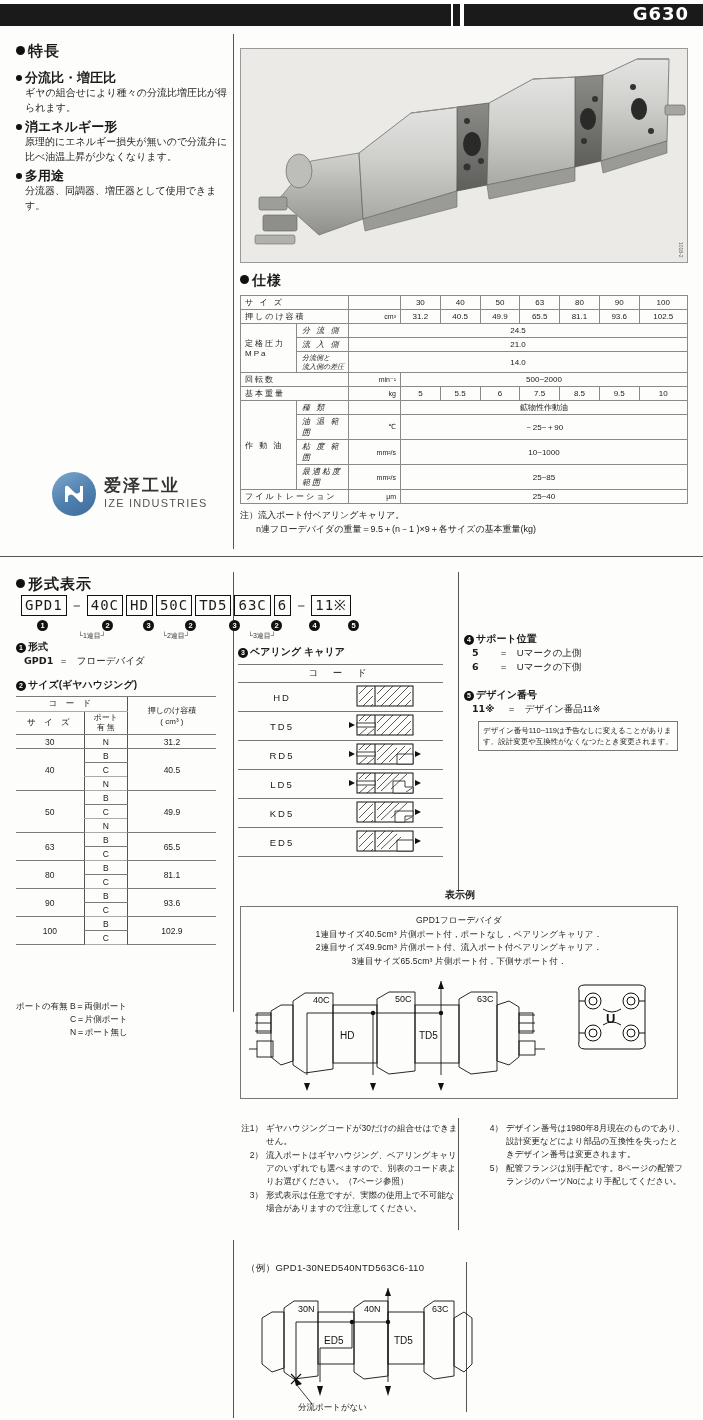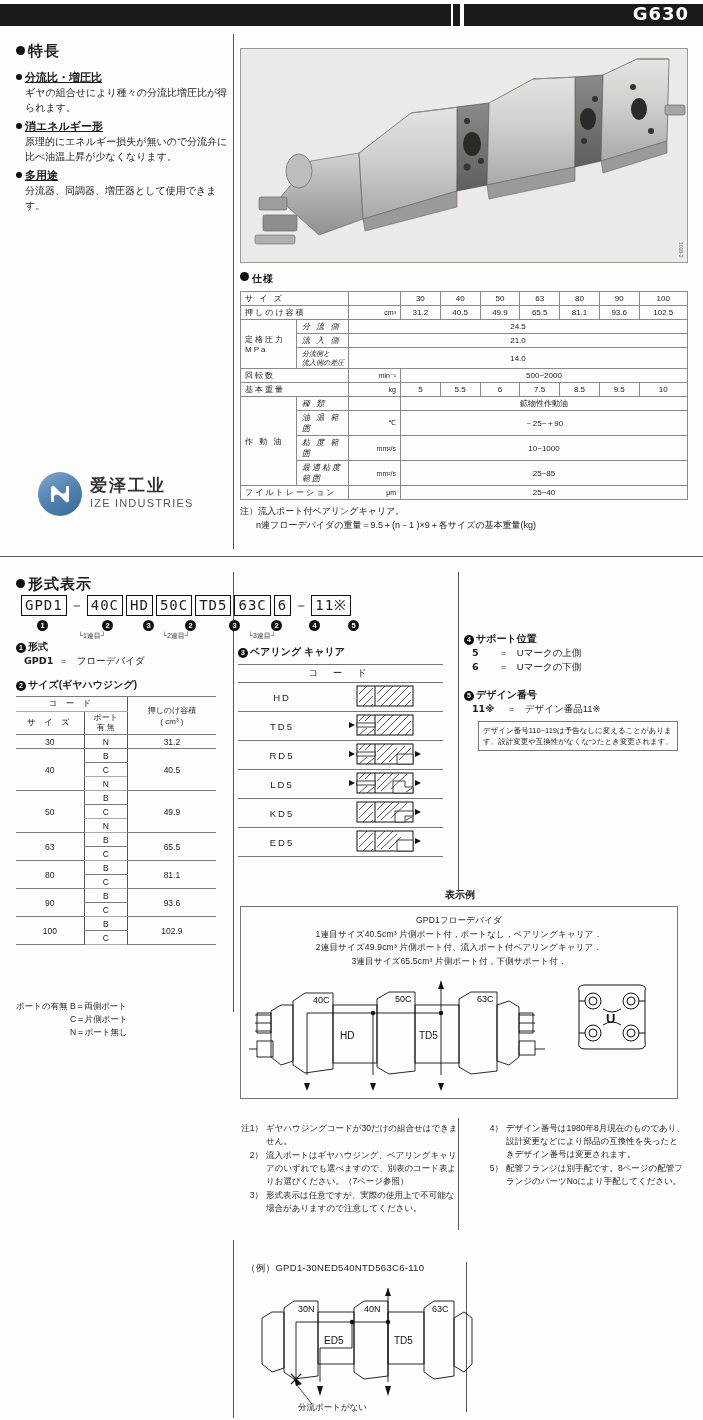--- a/index.html
+++ b/index.html
@@ -27,45 +27,45 @@
   .hrule { position:absolute; background:#555; height:1px; }
 
   
   .sect-h { font-size:15px; font-weight:bold; letter-spacing:1px; }
   .sect-h .dot { display:inline-block; width:9px; height:9px; border-radius:50%; background:#111; margin-right:3px; vertical-align:1px; }
 
   
   #features { position:absolute; left:16px; top:42px; width:212px; }
   .feat-list { margin-top:9px; }
   .feat-item { margin-bottom:4px; }
-  .feat-title { font-size:11px; font-weight:bold; line-height:15px;text-decoration:underline; }
+  .feat-title { font-size:13px; font-weight:bold; line-height:15px; }
   .feat-title .bdot { display:inline-block; width:6px; height:6px; border-radius:50%; background:#111; margin-right:3px; vertical-align:1px; }
   .feat-body { font-size:10px; line-height:15px; padding-left:9px; }
 
   
   #photo { position:absolute; left:240px; top:48px; width:448px; height:215px;
            border:1px solid #999; background:#efefed; overflow:hidden; }
   .photo-ref { position:absolute; right:3px; bottom:4px; font-size:5px; color:#666;
                writing-mode:vertical-rl; }
 
   
   #spec { position:absolute; left:240px; top:272px; width:448px; }
-  #spec .sect-h { font-size:10px; }
+  #spec .sect-h { font-size:14px; }
   table.spec { border-collapse:collapse; width:448px; margin-top:5px; font-size:8px; }
   table.spec td { border:1px solid #8a8a8a; padding:1px 2px; text-align:center; height:13px; }
   table.spec td.lbl { text-align:left; padding-left:4px; letter-spacing:2px; }
   table.spec td.lbl2 { text-align:left; padding-left:5px; letter-spacing:2px;font-style:italic; }
   table.spec td.unit { text-align:right; padding-right:4px; font-size:7px; letter-spacing:0; }
   table.spec td.nolb { border-left:none; }
   table.spec .thick { border-top:1.6px solid #333; }
   .spec-note { font-size:9px; margin-top:4px; line-height:14px; }
   .spec-note .l2 { padding-left:16px; }
 
   
-  #logo { position:absolute; left:38px; top:472px; width:190px; height:52px; }
+  #logo { position:absolute; left:52px; top:472px; width:190px; height:52px; }
   .logo-badge { position:absolute; left:0; top:0; width:44px; height:44px; border-radius:50%;
      background:linear-gradient(150deg,#7fa8cd 0%,#4e7fae 55%,#3e6c99 100%); }
   .logo-glyph { position:absolute; left:50%; top:50%; transform:translate(-50%,-50%); }
   .logo-cn { position:absolute; left:52px; top:2px; font-size:17px; font-weight:bold; letter-spacing:2px; color:#333; }
   .logo-en { position:absolute; left:52px; top:25px; font-size:11px; letter-spacing:1.2px; color:#555; }
 
   
   #model { position:absolute; left:16px; top:575px; width:440px; }
   .code-row { position:absolute; left:5px; top:20px; display:flex; align-items:center; }
   .cbox { border:1.4px solid #111; padding:1px 3px; font-size:14px; font-family:"DejaVu Sans Mono",monospace;

